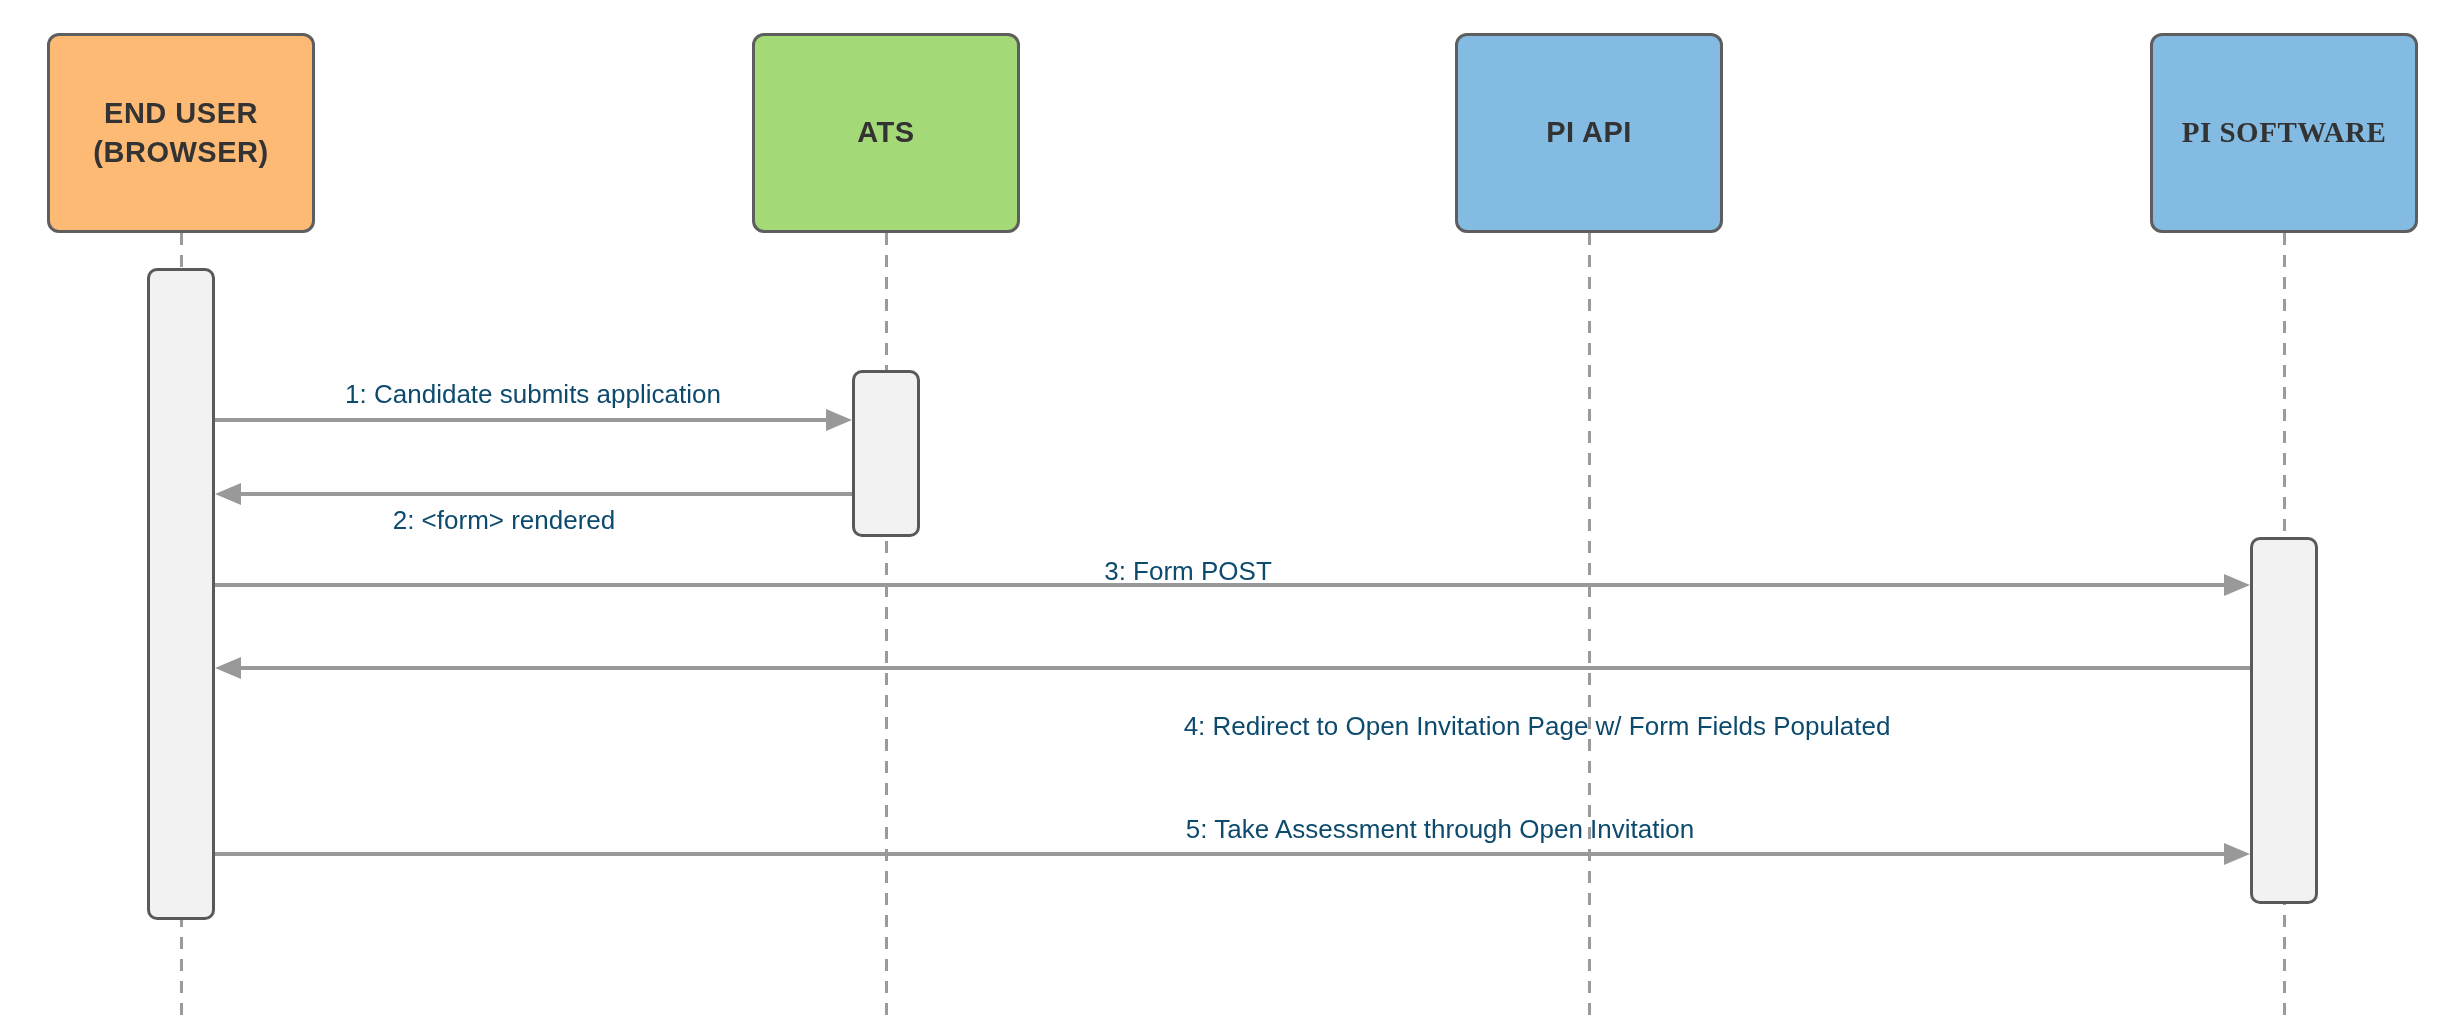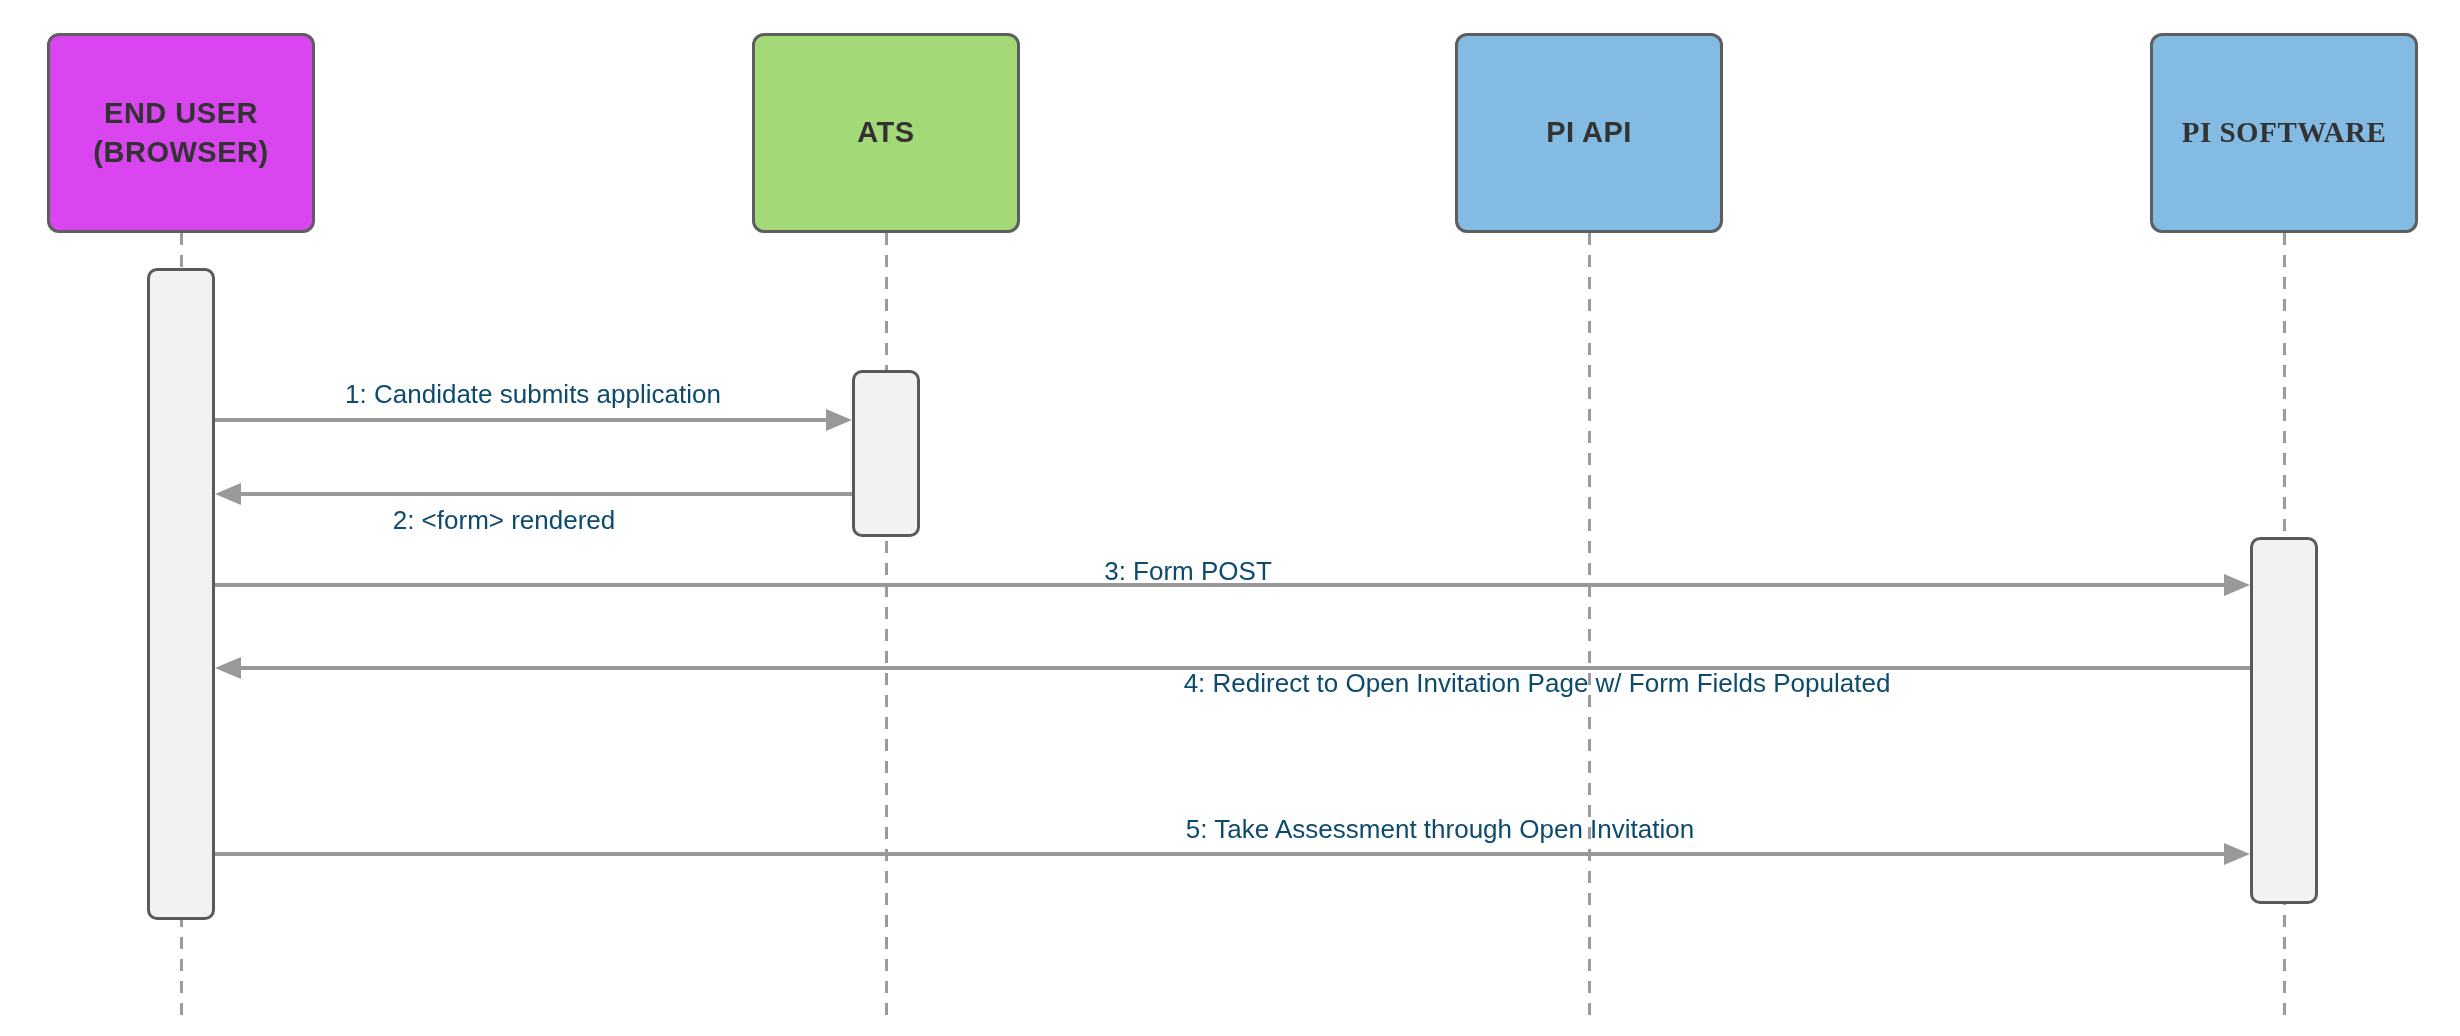--- a/index.html
+++ b/index.html
@@ -63,21 +63,21 @@
 </head>
 <body>
 
 <div class="canvas">
 
   <div class="lifeline" style="left:180px;top:233px;height:782px;"></div>
   <div class="lifeline" style="left:885px;top:233px;height:782px;"></div>
   <div class="lifeline" style="left:1588px;top:233px;height:782px;"></div>
   <div class="lifeline" style="left:2283px;top:233px;height:782px;"></div>
 
-  <div class="actor" style="left: 47px; background: #d946ef;">
+  <div class="actor" style="left: 47px; background: #fdba74;">
     <span class="actor-label">END USER
 (BROWSER)</span>
   </div>
   <div class="actor" style="left: 752px; background: rgb(163, 217, 119); align-items: center;">
     <span class="actor-label">ATS</span>
   </div>
   <div class="actor" style="left: 1455px; background: rgb(132, 187, 226);">
     <span class="actor-label">PI API</span>
   </div>
   <div class="actor" style="left: 2150px; background: rgb(132, 187, 226); font-family: Liberation Serif, serif;">
@@ -102,21 +102,21 @@
 
   <div>
     <span class="msg-label" style="left:1188px;top:544px;margin-top:12px;">3: Form POST</span>
     <div class="msg-line" style="left:215px;top:583px;width:2011px;"></div>
     <div class="arrowhead right" style="left:2224px;top:574px;"></div>
   </div>
 
   <div>
     <div class="msg-line" style="left:239px;top:666px;width:2011px;"></div>
     <div class="arrowhead left" style="left:215px;top:657px;"></div>
-    <span class="msg-label" style="left:1537px;top:668px;">4: Redirect to Open Invitation Page w/ Form Fields Populated</span>
+    <span class="msg-label" style="left:1537px;top:711px;">4: Redirect to Open Invitation Page w/ Form Fields Populated</span>
   </div>
 
   <div>
     <span class="msg-label" style="left:1440px;top:814px;">5: Take Assessment through Open Invitation</span>
     <div class="msg-line" style="left:215px;top:852px;width:2011px;"></div>
     <div class="arrowhead right" style="left:2224px;top:843px;"></div>
   </div>
 
 </div>
 

